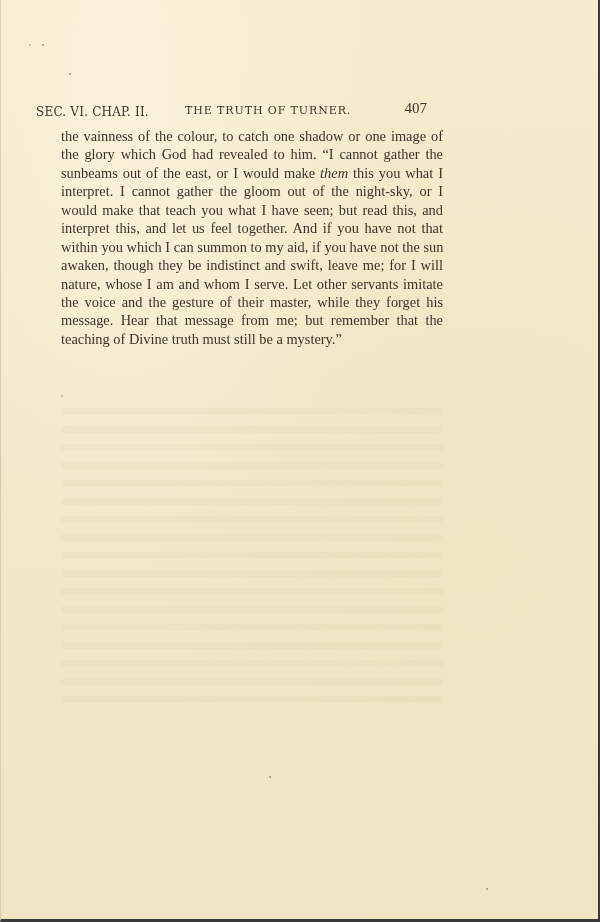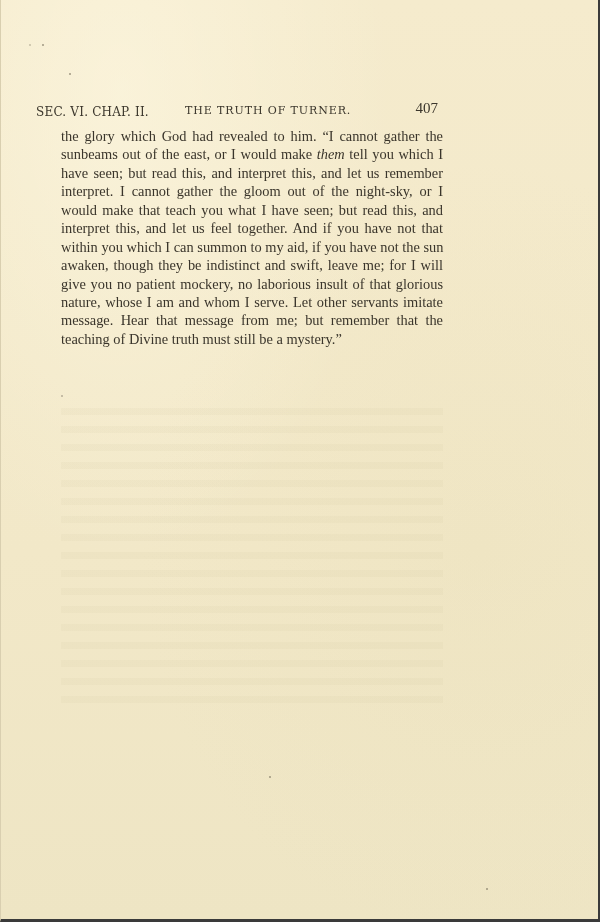--- a/index.html
+++ b/index.html
@@ -46,21 +46,21 @@
     .rh-title {
       position: absolute;
       left: 149px;
       top: 4px;
       font-size: 11px;
       letter-spacing: 0.9px;
       text-transform: uppercase;
     }
     .rh-page {
       position: absolute;
-      right: 4px;
+      right: 15px;
       top: 0;
       font-size: 15px;
       font-family: "Liberation Serif", serif;
     }
     .body-text {
       position: absolute;
       top: 127px;
       left: 60px;
       width: 382px;
       font-family: "Liberation Serif", serif;
@@ -110,30 +110,30 @@
 
 <div class="page">
 
   <div class="running-head">
     <span class="rh-section">SEC. VI. CHAP. II.</span>
     <span class="rh-title">THE TRUTH OF TURNER.</span>
     <span class="rh-page">407</span>
   </div>
 
   <div class="body-text">
+    <span class="line">the vainness of the colour, to catch one shadow or one image of</span>
     <span class="line">the glory which God had revealed to him.   “I cannot gather the</span>
-    <span class="line"><span>sunbeams out of the east, or I would make </span><em>them</em><span> tell you which I</span></span>
-    <span class="line">have seen; but read this, and interpret this, and let us remember</span>
+    <span class="line"><span>sunbeams out of the east, or I would make </span><em>them</em><span> this you what I</span></span>
     <span class="line">interpret.  I cannot gather the gloom out of the night-sky, or I</span>
     <span class="line">would make that teach you what I have seen; but read this, and</span>
     <span class="line">interpret this, and let us feel together.   And if you have not that</span>
     <span class="line">within you which I can summon to my aid, if you have not the sun</span>
     <span class="line">awaken, though they be indistinct and swift, leave me; for I will</span>
-    <span class="line">give you no patient mockery, no laborious insult of that glorious</span>
     <span class="line">nature, whose I am and whom I serve.   Let other servants imitate</span>
+    <span class="line">the voice and the gesture of their master, while they forget his</span>
     <span class="line">message.  Hear that message from me; but remember that the</span>
     <span class="line last">teaching of Divine truth must still be a mystery.”</span>
   </div>
 
   <div class="show-through"></div>
 
   <span class="speck" style="left:268px;top:776px;"></span>
   <span class="speck" style="left:41px;top:44px;"></span>
   <span class="speck" style="left:28px;top:44px;opacity:0.4;"></span>
   <span class="speck" style="left:68px;top:73px;"></span>

